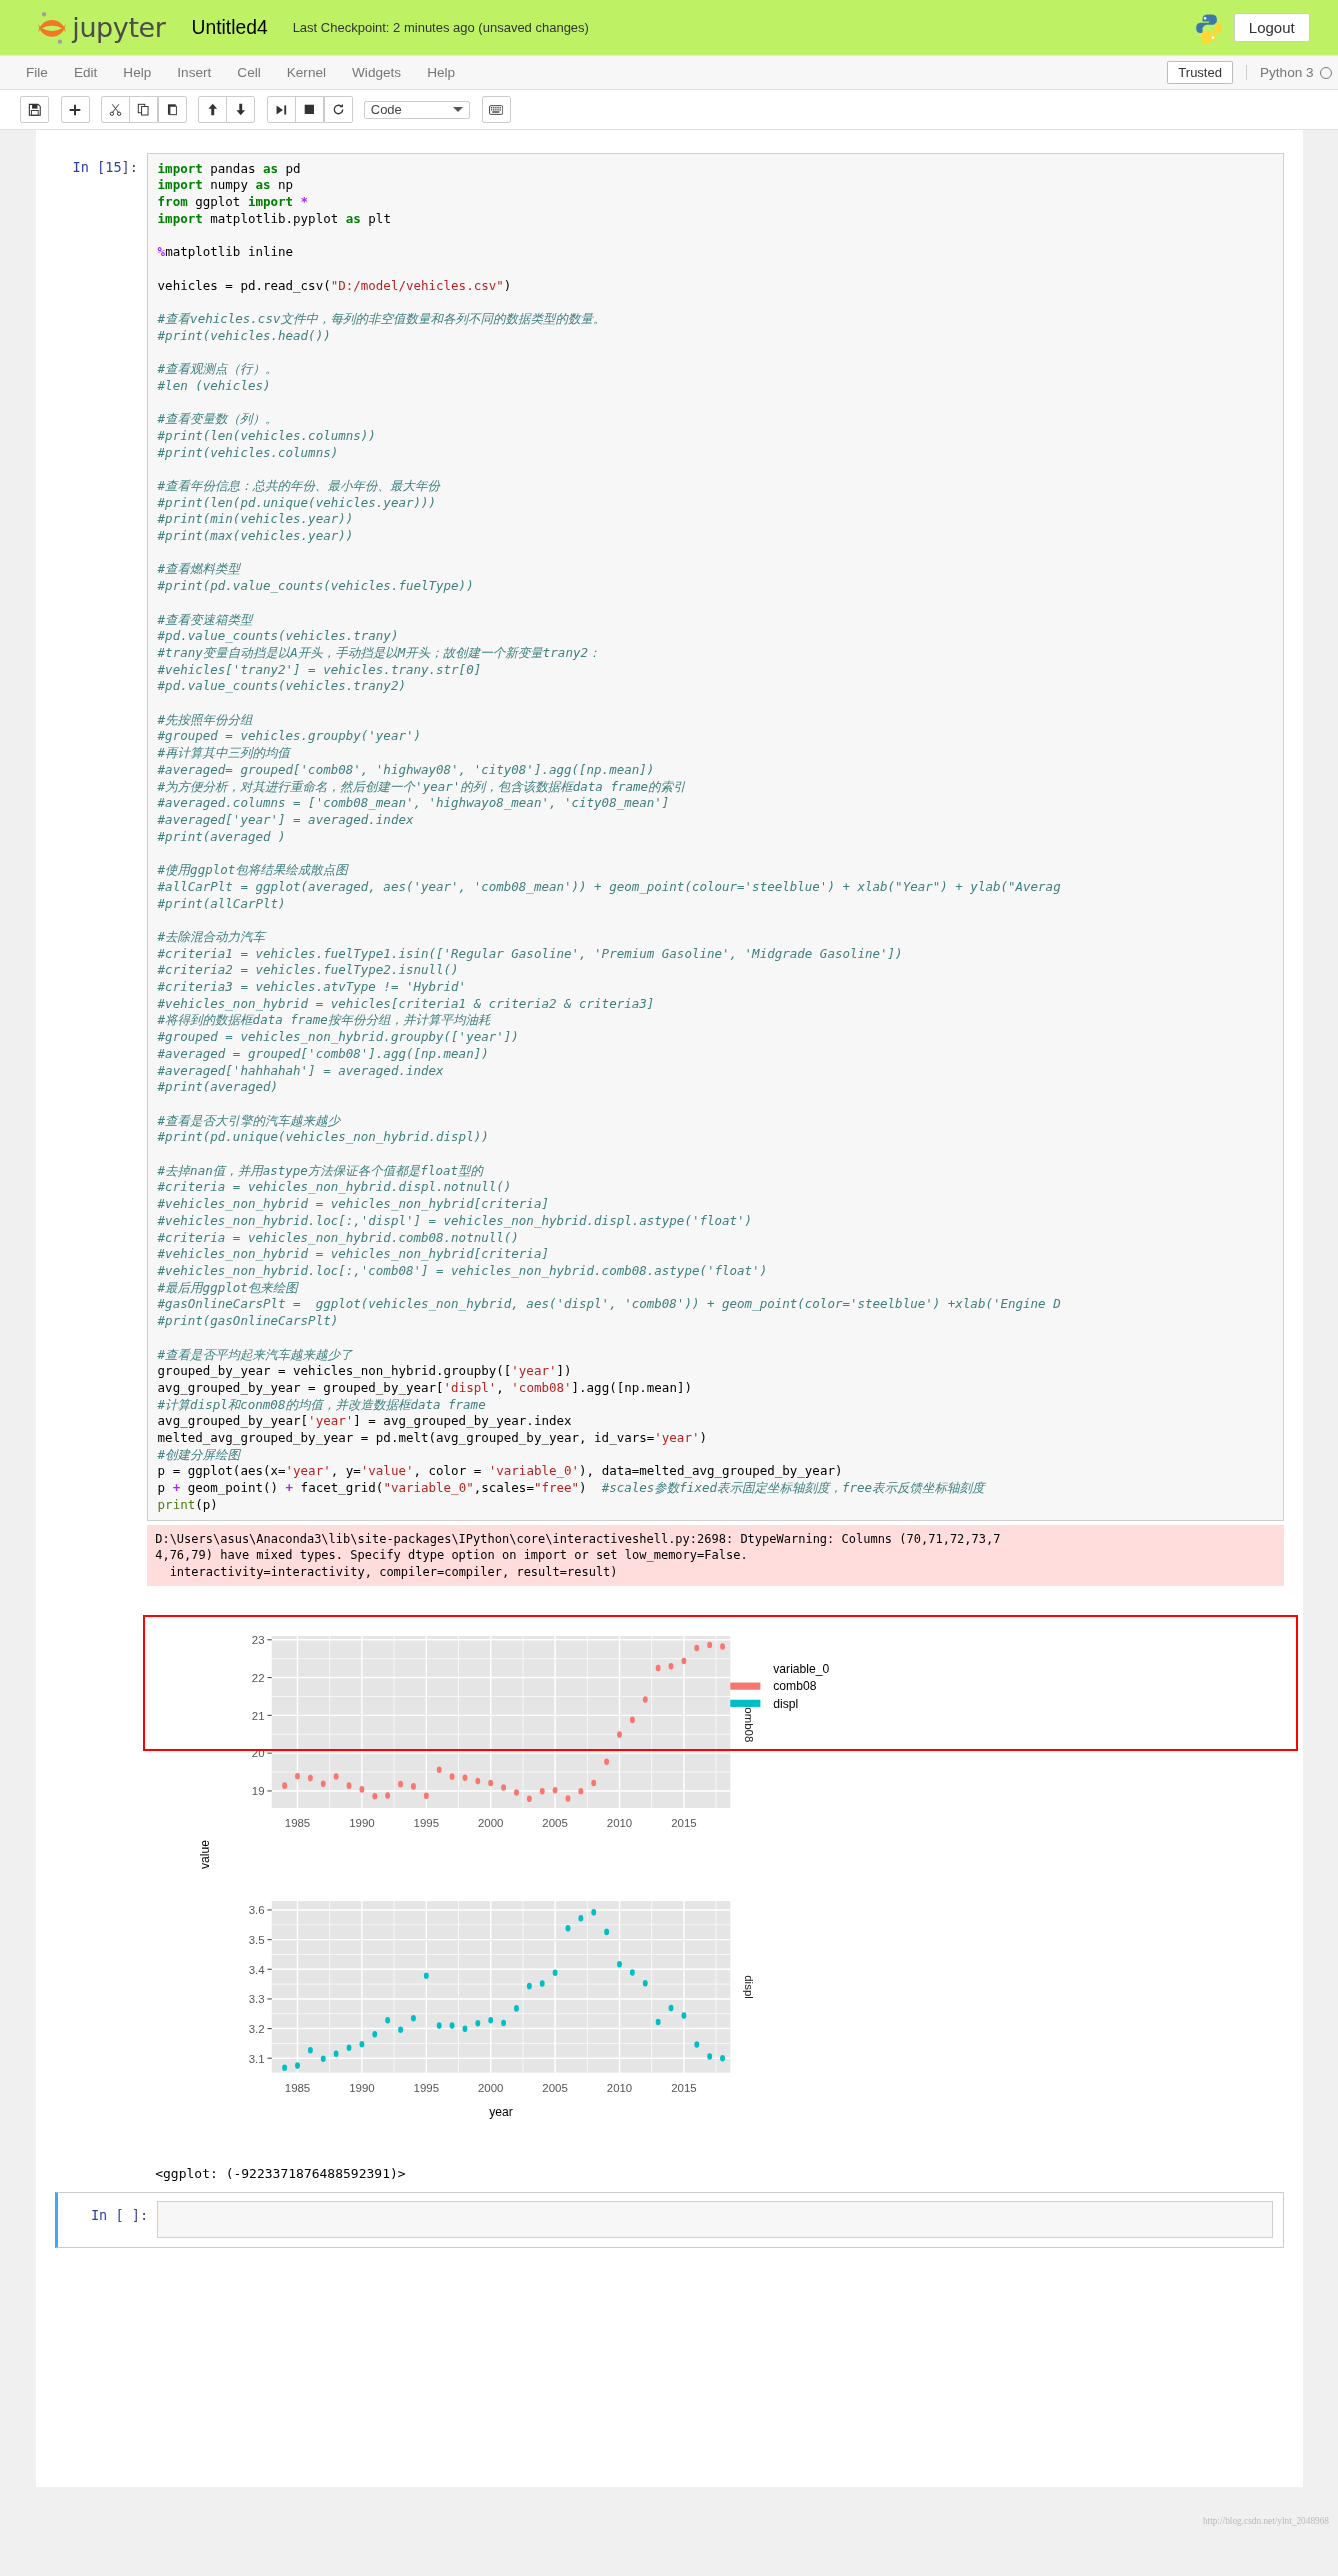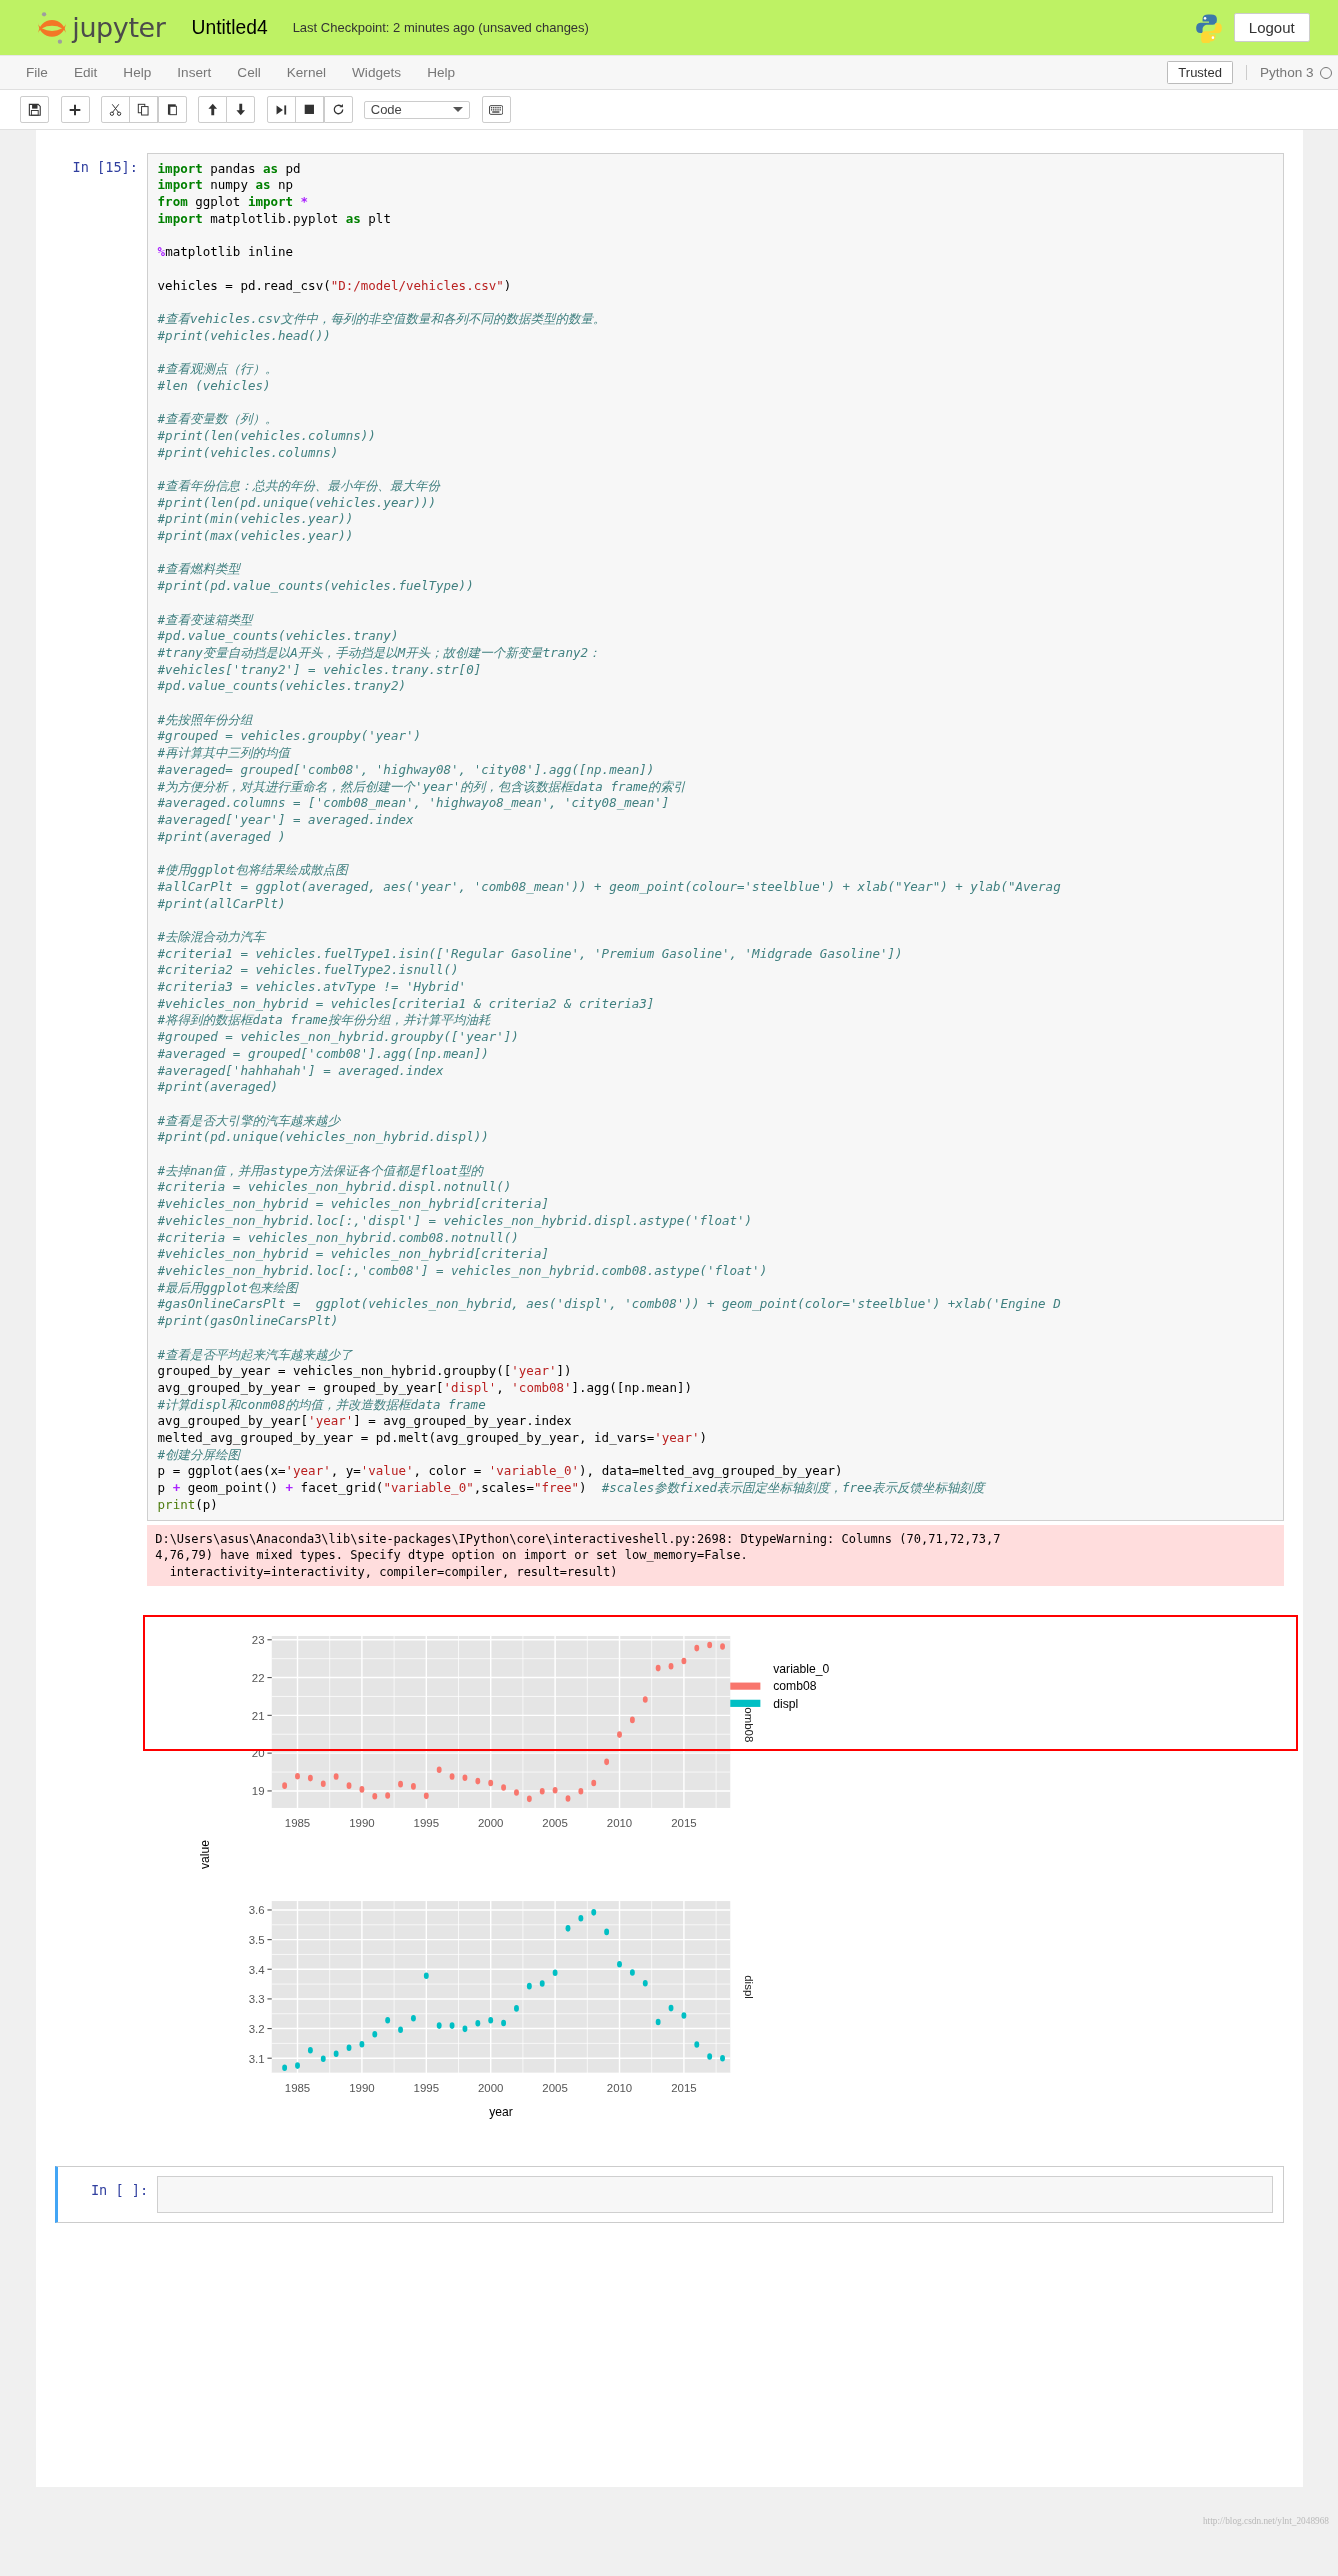--- a/index.html
+++ b/index.html
@@ -674,20 +674,21 @@
               <text x="850" y="136" font-size="17" fill="#000" font-family="&quot;Liberation Sans&quot;, sans-serif">comb08</text>
               <rect x="790" y="149" width="42" height="10" fill="#00bfc4"></rect>
               <text x="850" y="160" font-size="17" fill="#000" font-family="&quot;Liberation Sans&quot;, sans-serif">displ</text>
             </svg>
         </div>
       </div>
     </div>
 
     <div class="out-row">
       <div class="out-prompt"></div>
+      <div class="out-plain">&lt;ggplot: (-9223371876488592391)&gt;</div>
     </div>
 
     <div class="cell selected">
       <div class="prompt">In [ ]:</div>
       <div class="input-area" style="min-height:37px;">
         <pre class="code"> </pre>
       </div>
     </div>
   </div>
   <div style="position:relative;height:43px;">

